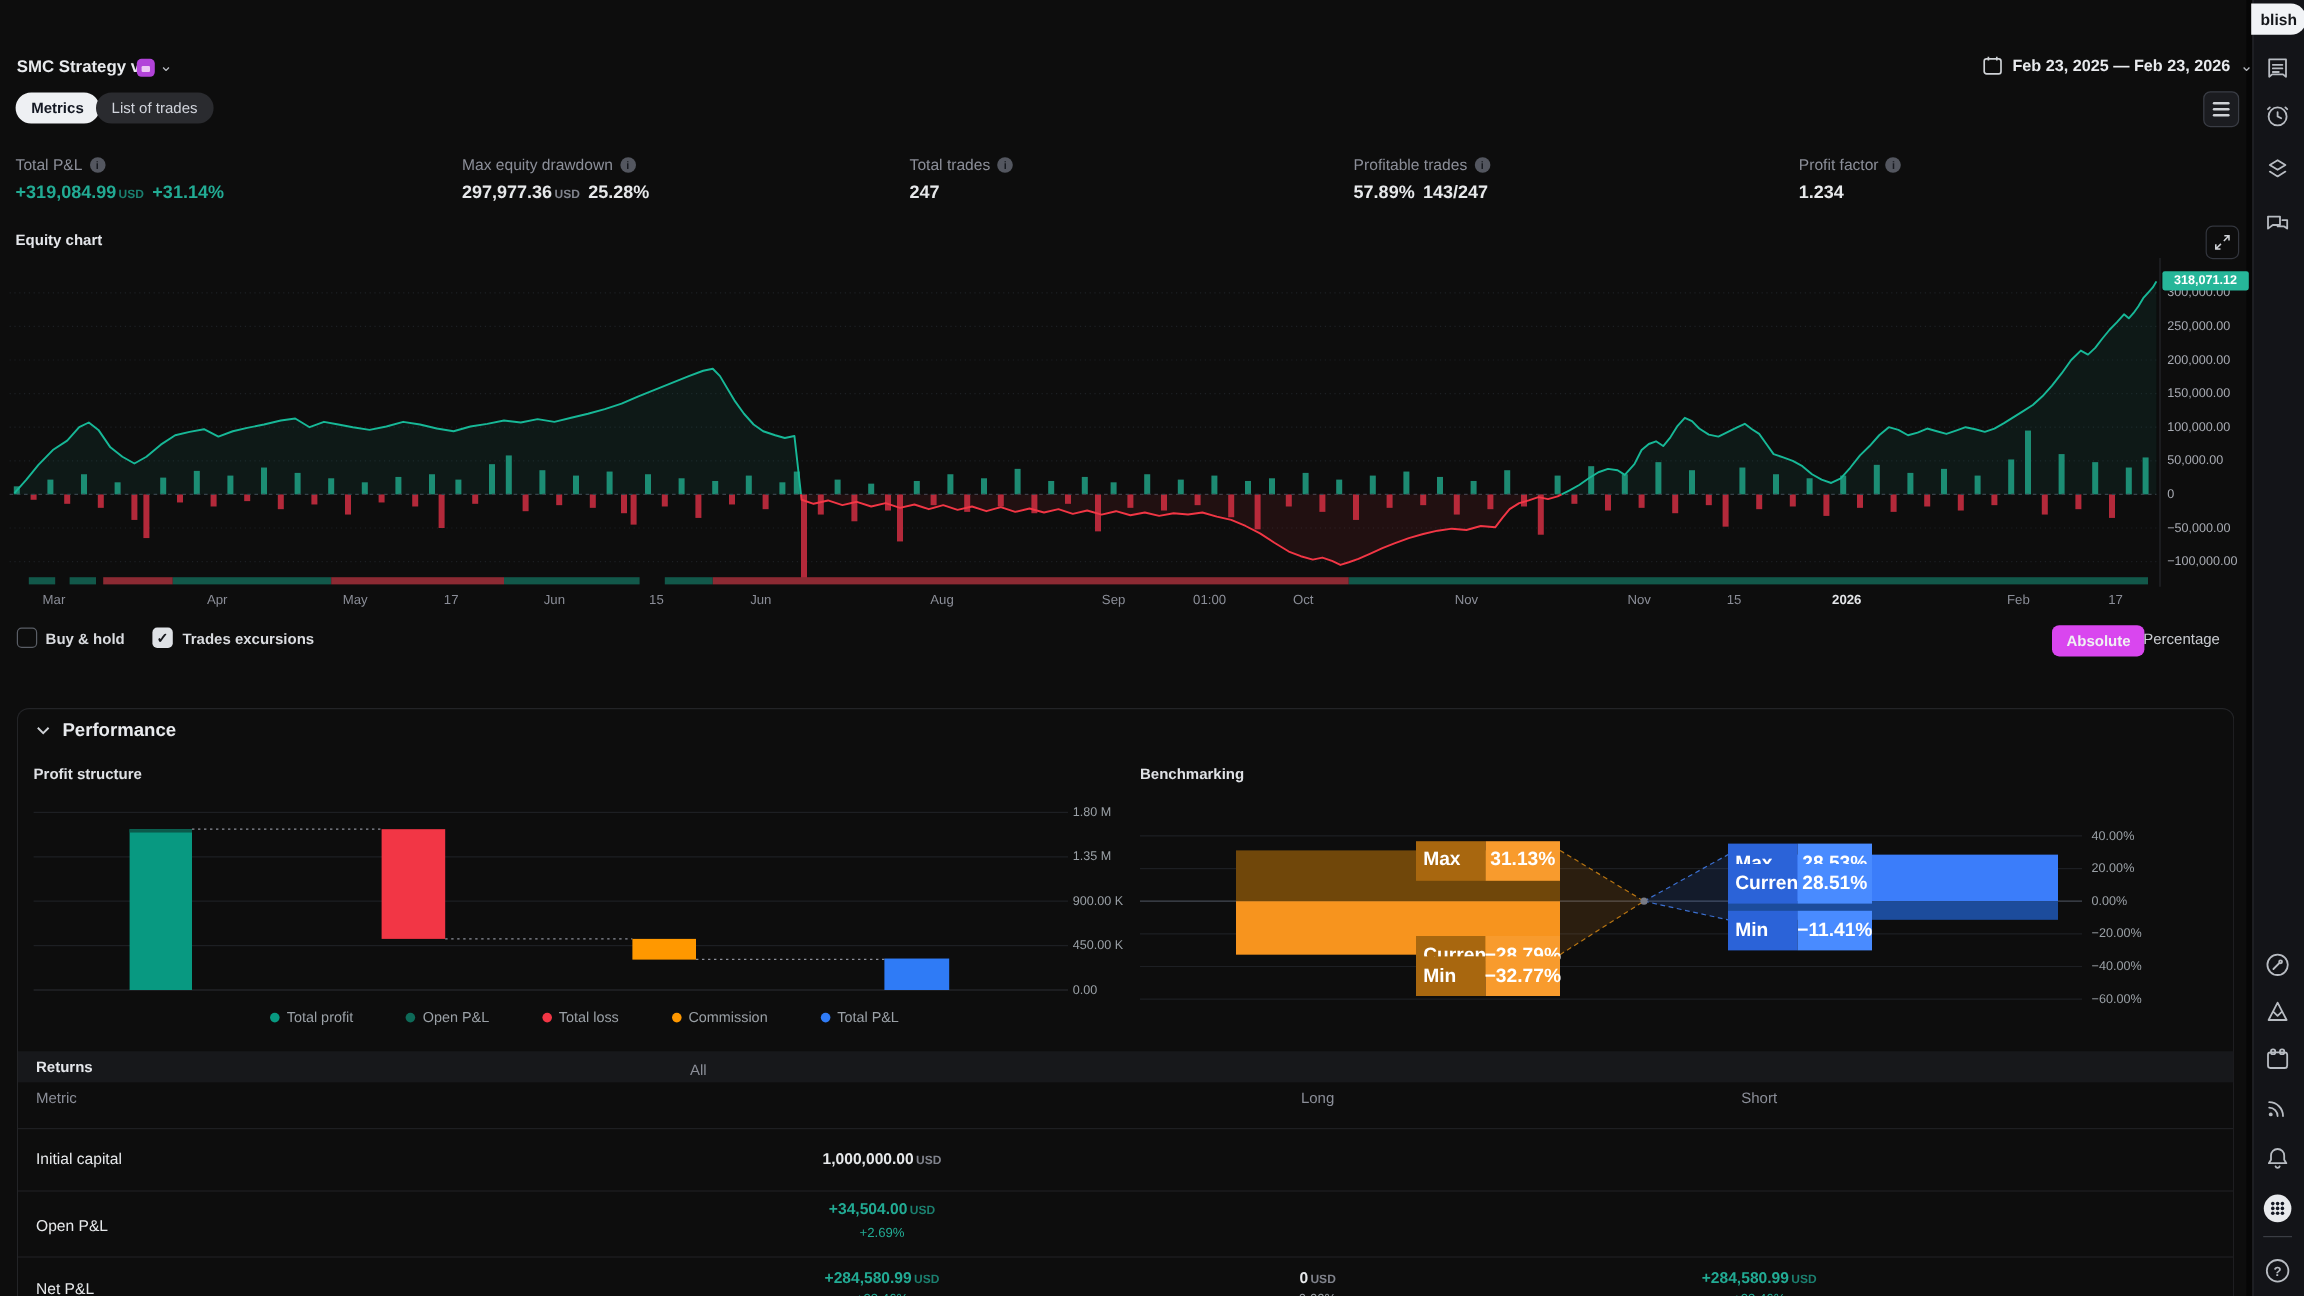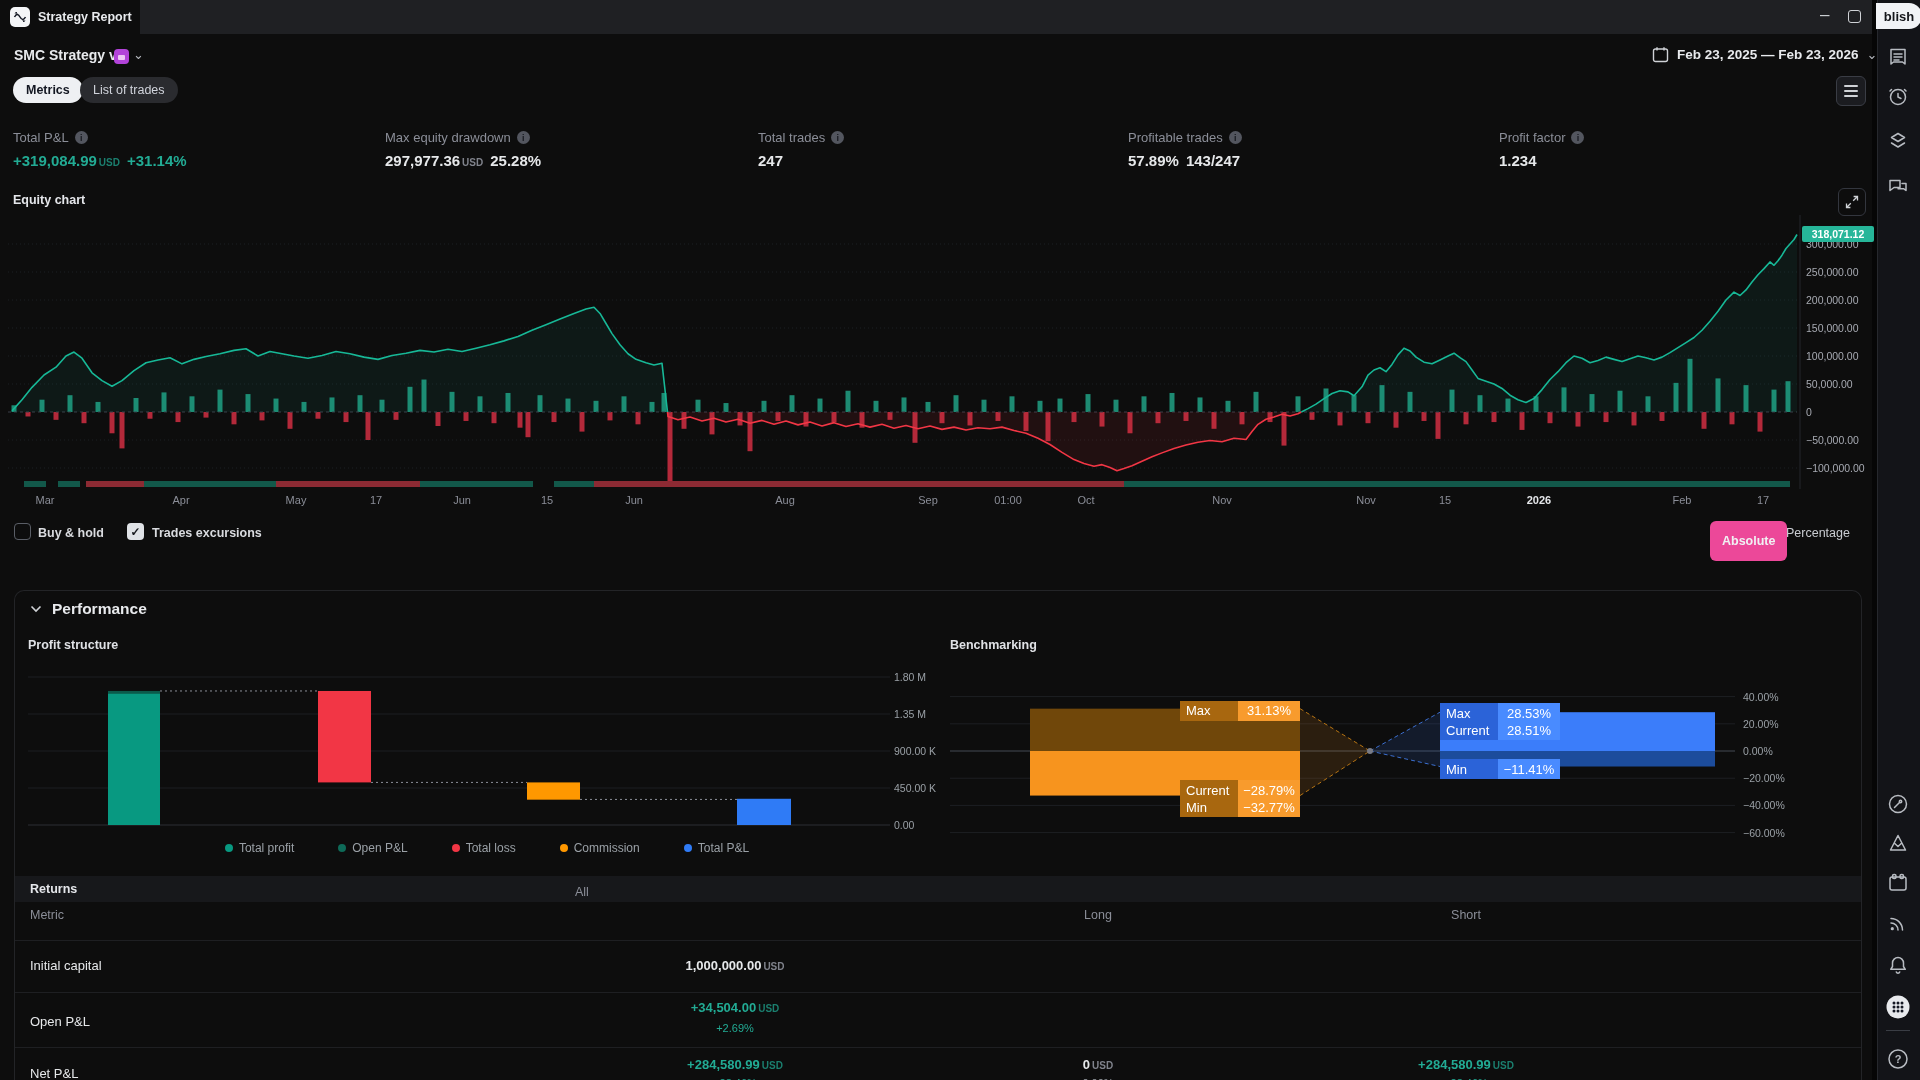--- a/index.html
+++ b/index.html
@@ -46,62 +46,48 @@
   .ylab{position:absolute;left:1806px;color:#a7aab2;font-size:10.5px;}
   #eq-badge{left:1802px;width:72px;height:16px;background:#26b699;color:#ffffff;border-radius:2px;
     font-size:10.5px;font-weight:bold;display:flex;align-items:center;justify-content:center;}
   .xlab{position:absolute;top:0;width:64px;text-align:center;color:#8b8e98;font-size:11px;}
   .xlab.strong{color:#e4e6e9;font-weight:bold;}
   
   .cbx{width:17px;height:17px;border-radius:4px;box-sizing:border-box;}
   .cbx.off{border:1.5px solid #5a5e66;background:transparent;}
   .cbx.on{background:#dfe2e6;color:#15171c;font-size:12px;font-weight:bold;display:flex;align-items:center;justify-content:center;}
   .cbx-label{color:#d9dbdf;font-size:12.5px;font-weight:bold;}
-  #mode-abs{left:1710px;top:521px;height:40px;border-radius:6px;background:#ec4899;color:#f0f1f3;font-weight:bold;font-size:12.5px;display:flex;align-items:center;padding:0 12px;}
+  #mode-abs{left:1710px;top:521px;height:26px;border-radius:6px;background:#d946ef;color:#f0f1f3;font-weight:bold;font-size:12.5px;display:flex;align-items:center;padding:0 12px;}
   #mode-pct{left:1786px;top:526px;color:#c9ccd1;font-size:12.5px;}
   
   #perf-panel{left:14px;top:590px;width:1848px;height:492px;border:1px solid #232427;border-bottom:none;border-radius:10px 10px 0 0;box-sizing:border-box;}
   .sect-head{left:30px;top:600px;display:flex;align-items:center;gap:10px;color:#e8eaed;font-size:15.5px;font-weight:bold;}
   .subhead{color:#dfe1e5;font-size:12.5px;font-weight:bold;}
   .wlab{position:absolute;left:894px;color:#9aa0a6;font-size:10.5px;}
   .blab{position:absolute;left:1743px;color:#9aa0a6;font-size:10.5px;}
   .legend{position:absolute;display:flex;justify-content:center;gap:20px;}
   .legend .it{display:flex;align-items:center;gap:6px;color:#9aa0a6;font-size:12px;}
   .legend .dot{width:8px;height:8px;border-radius:50%;}
-  .bm-badge{position:absolute;display:flex;height:20px;font-size:13px;font-weight:normal;color:#fff;}
+  .bm-badge{position:absolute;display:flex;height:33px;font-size:16px;font-weight:bold;color:#fff;}
   .bm-badge .w{display:flex;align-items:center;padding-left:6px;box-sizing:border-box;}
   .bm-badge .v{display:flex;align-items:center;justify-content:center;box-sizing:border-box;}
   
   #returns-band{left:15px;top:876px;width:1846px;height:26px;background:#17181b;display:flex;align-items:center;padding-left:15px;box-sizing:border-box;}
   #returns-band span{color:#e4e6ea;font-size:12.5px;font-weight:bold;}
   .col-head{position:absolute;color:#8b8e98;font-size:12.5px;}
   .tsep{position:absolute;left:15px;width:1846px;height:1px;background:#1e1f22;}
   .rlabel{position:absolute;left:30px;color:#e6e8ea;font-size:13px;}
   .rcell{position:absolute;width:320px;text-align:center;font-size:13px;font-weight:bold;}
   .rsub{position:absolute;width:320px;text-align:center;font-size:11px;}
 </style>
 </head>
 <body>
 
 <div id="root">
 
-  <div id="titlebar" class="abs">
-    <div id="tab-strategy" class="abs">
-      <span class="tabico">
-        <svg width="14" height="14" viewBox="0 0 14 14">
-            <path d="M1.5 7c1.8-3.4 3.7-3.4 5.5 0s3.7 3.4 5.5 0" fill="none" stroke="#131722" stroke-width="1.5"></path>
-            <path d="M3.2 2.2l0 2.4M2.2 3.4l1-1.2 1 1.2" fill="none" stroke="#131722" stroke-width="1"></path>
-            <path d="M10.8 11.8l0-2.4M9.8 10.6l1 1.2 1-1.2" fill="none" stroke="#131722" stroke-width="1"></path>
-          </svg>
-      </span>
-      <span class="tabtxt">Strategy Report</span>
-    </div>
-    <span class="winctl abs" style="left:1820px;top:6px;">–</span>
-    <div id="btn-max" class="abs" style="left:1848px;top:10px;"></div>
-  </div>
 
   <div id="gapcol" class="abs"></div>
   <div id="sidebar" class="abs"></div>
   <div id="publish-pill" class="abs">blish</div>
 
   <span class="abs txt-strategy">SMC Strategy v3</span>
   <div id="strategy-badge" class="abs">
       <i></i>
     </div>
   <span class="abs chev" style="left:133px;top:47px;">⌄</span>

